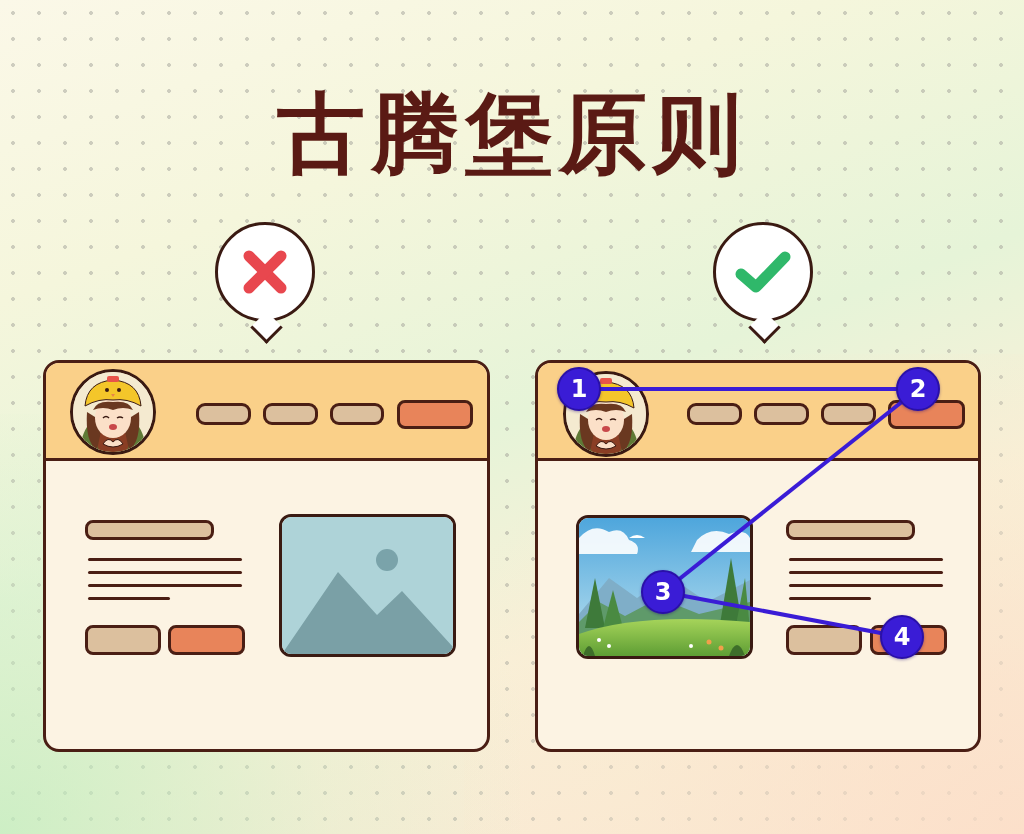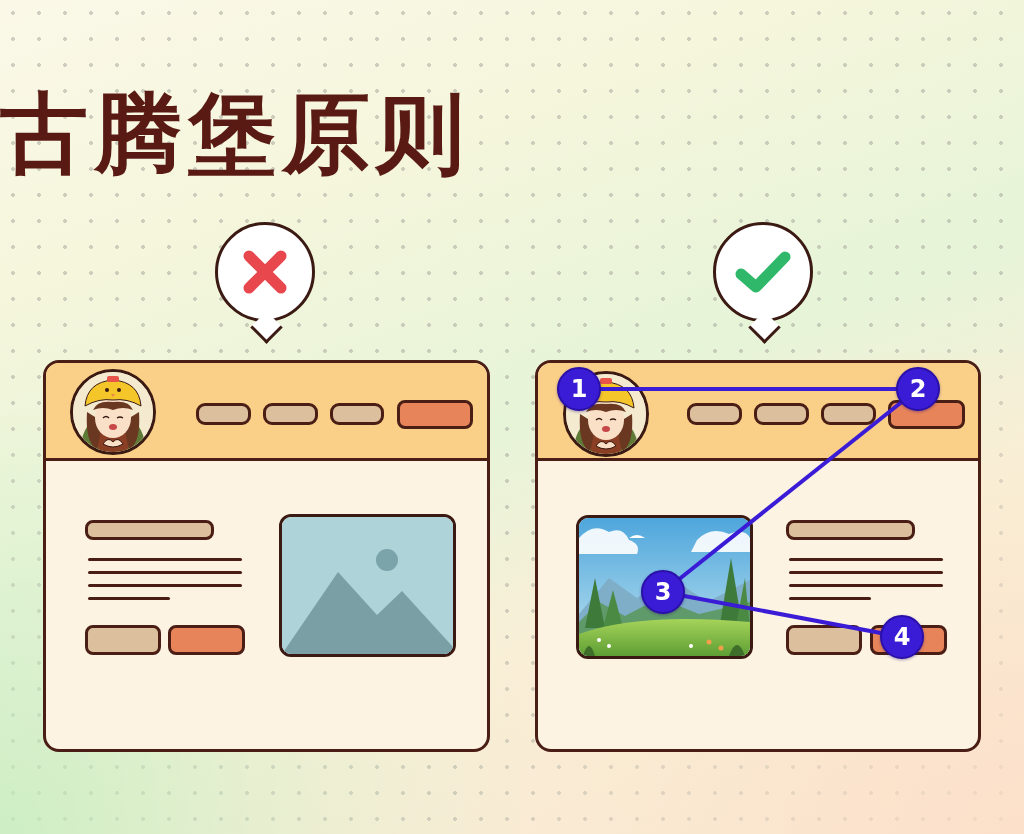--- a/index.html
+++ b/index.html
@@ -16,21 +16,21 @@
       background: radial-gradient(ellipse at 0% 100%, rgba(190,238,190,0.75) 0%, rgba(210,240,200,0.3) 45%, transparent 75%);
       pointer-events: none;
     }
     .bg-tint-right {
       position: absolute; right: 0; bottom: 0; width: 560px; height: 480px;
       background: radial-gradient(ellipse at 100% 100%, rgba(252,222,200,0.8) 0%, rgba(250,232,205,0.35) 50%, transparent 80%);
       pointer-events: none;
     }
     .title {
       position: absolute; left: 0; top: 78px; width: 1024px;
-      text-align: left;
+      text-align: center;
       font-family: "DejaVu Serif", serif;
       font-size: 88px; font-weight: bold;
       color: #5a1a14;
       letter-spacing: 6px;
       line-height: 110px;
     }
     .bubble {
       position: absolute; width: 100px; height: 100px;
       border: 3px solid #3a1a12; border-radius: 50%;
       background: #ffffff;

